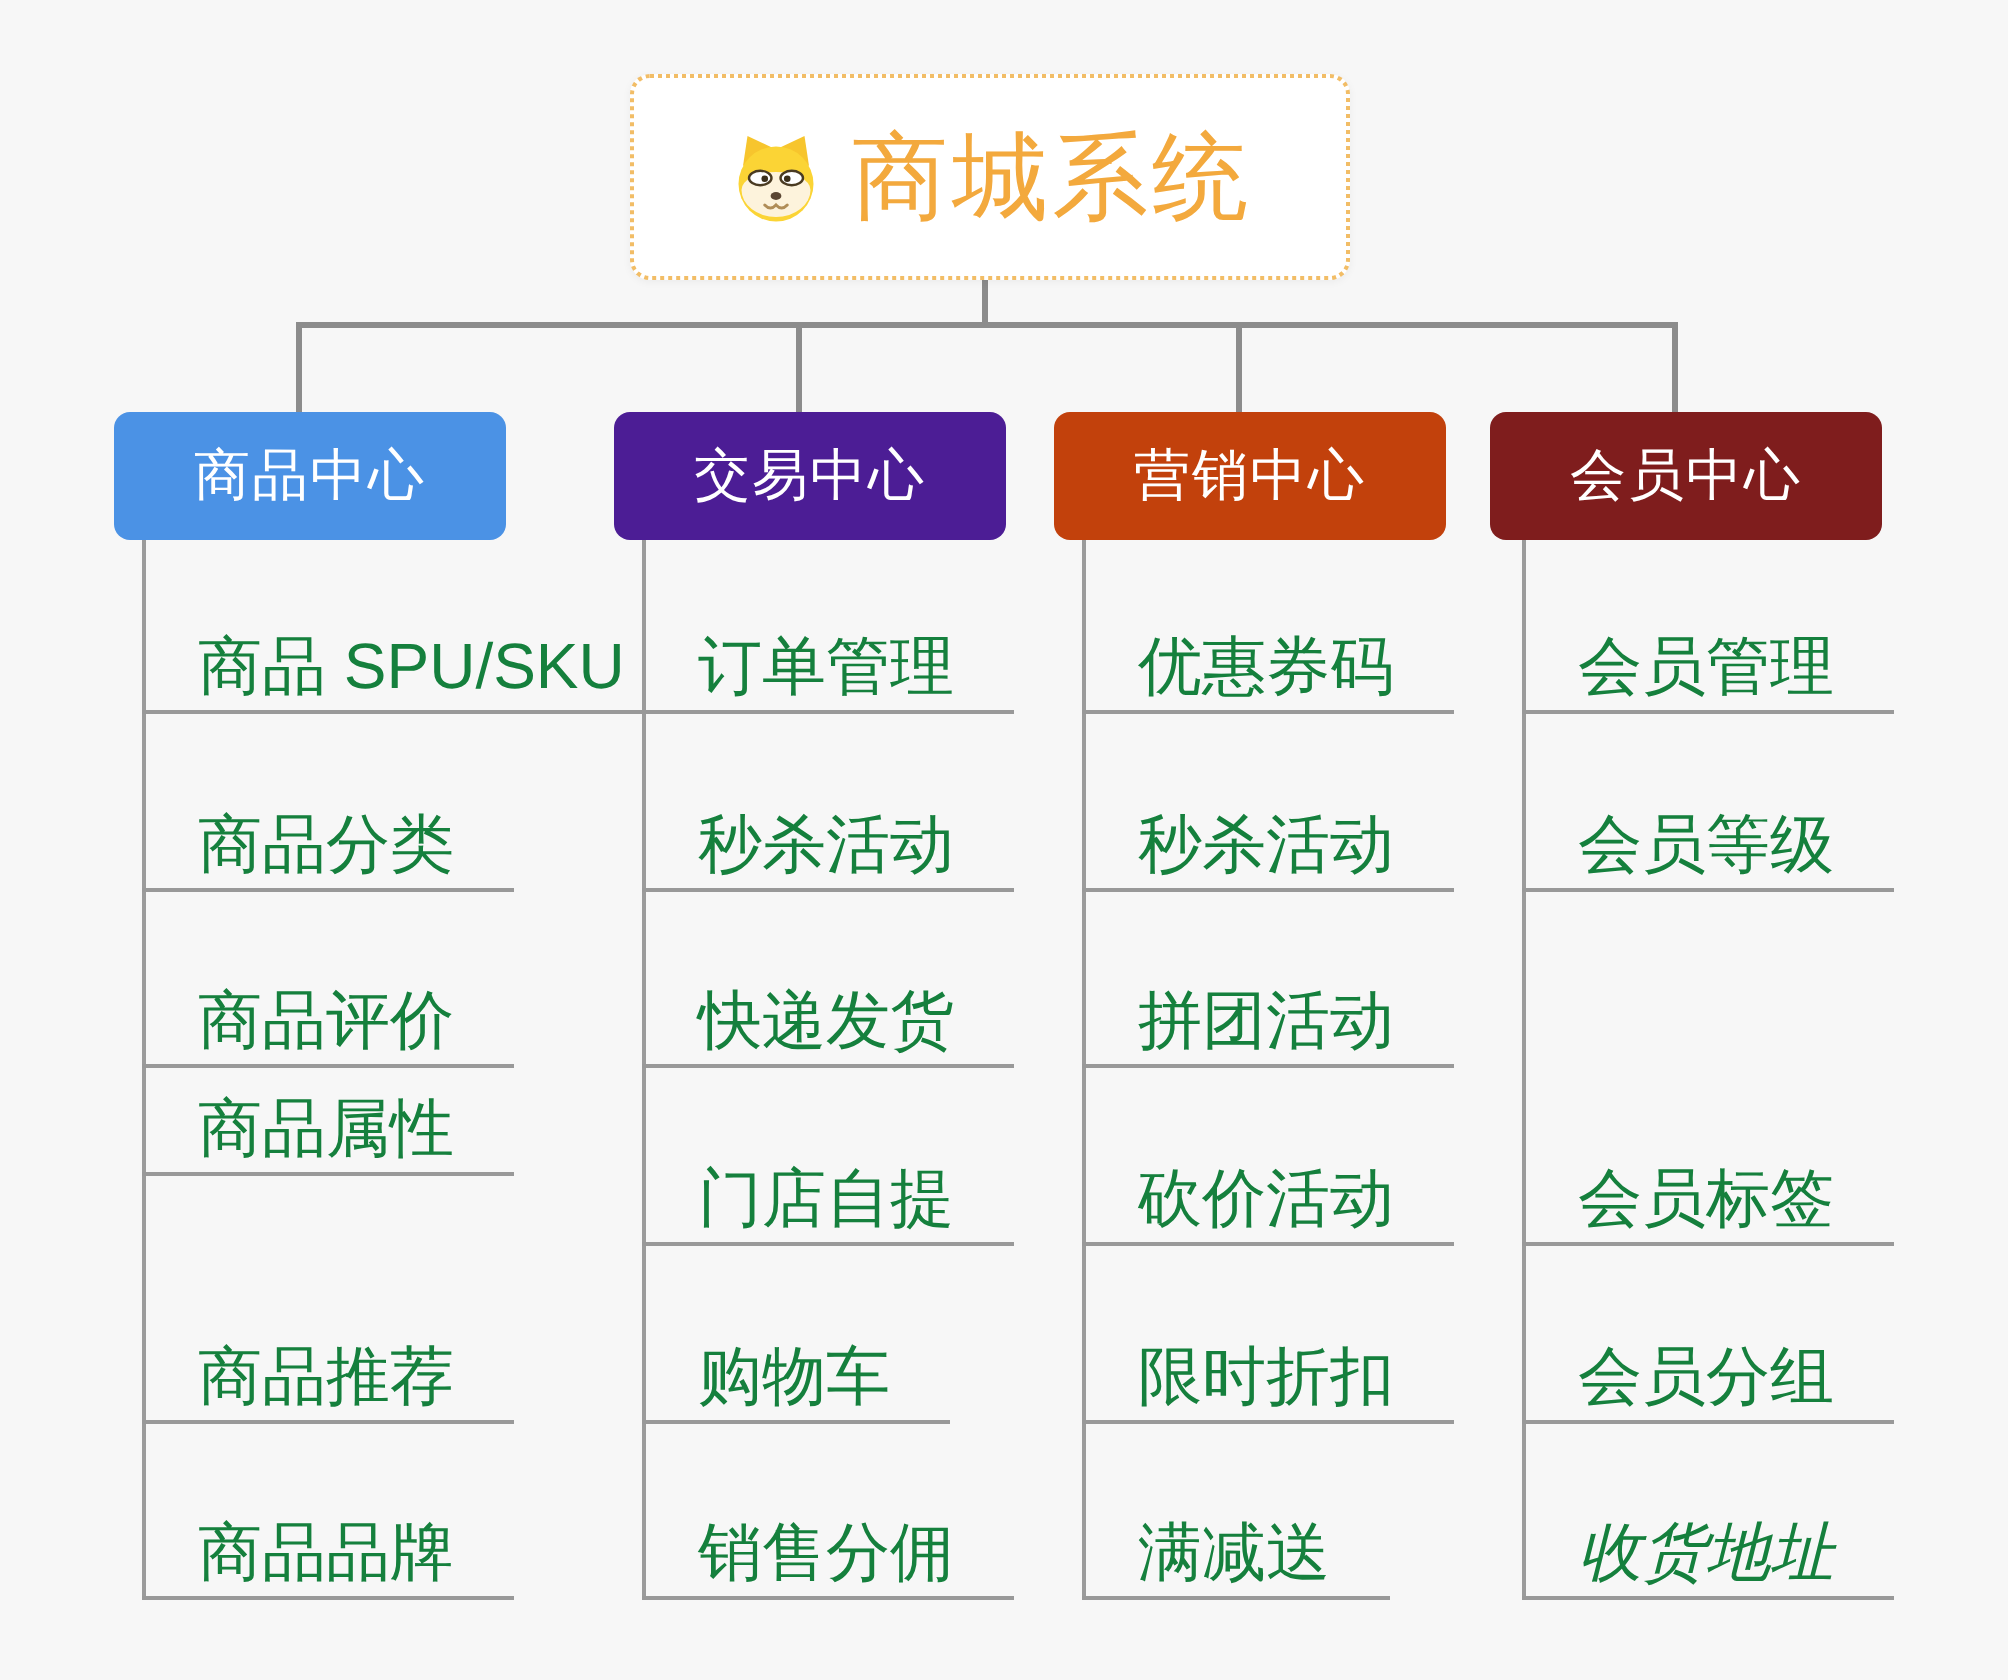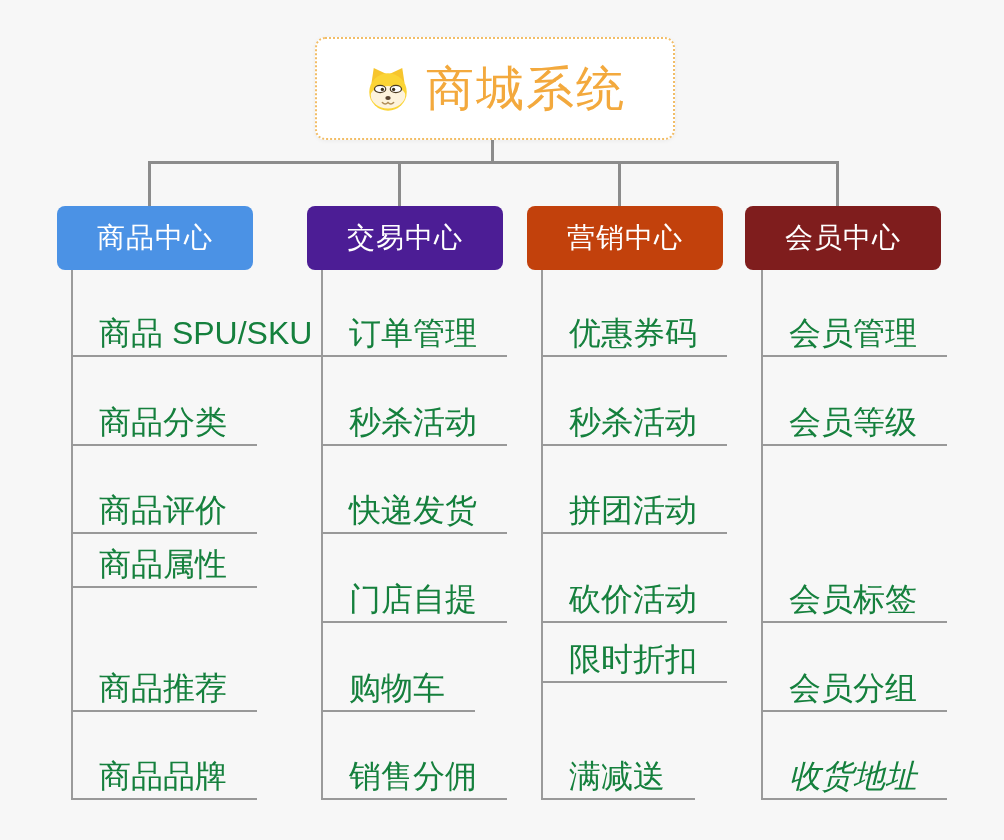--- a/index.html
+++ b/index.html
@@ -99,21 +99,21 @@
   <div class="leaf" style="left:321px; top:760px;">销售分佣</div>
 
   <div class="branch-header" style="left: 527px; background-color: #c2410c;">
     <span>营销中心</span>
   </div>
   <div class="vline" style="left: 541px; background-color: rgb(155, 155, 155);"></div>
   <div class="leaf" style="left:541px; top:317px;">优惠券码</div>
   <div class="leaf" style="left:541px; top:406px;">秒杀活动</div>
   <div class="leaf" style="left:541px; top:494px;">拼团活动</div>
   <div class="leaf" style="left:541px; top:583px;">砍价活动</div>
-  <div class="leaf" style="left:541px; top:643px;">限时折扣</div>
+  <div class="leaf" style="left:541px; top:672px;">限时折扣</div>
   <div class="leaf" style="left:541px; top:760px;">满减送</div>
 
   <div class="branch-header" style="left: 745px; background-color: #7f1d1d;">
     <span>会员中心</span>
   </div>
   <div class="vline" style="left: 761px; background-color: rgb(155, 155, 155);"></div>
   <div class="leaf" style="left:761px; top:317px;">会员管理</div>
   <div class="leaf" style="left:761px; top:406px;">会员等级</div>
   <div class="leaf" style="left:761px; top:583px;">会员标签</div>
   <div class="leaf" style="left:761px; top:672px;">会员分组</div>

